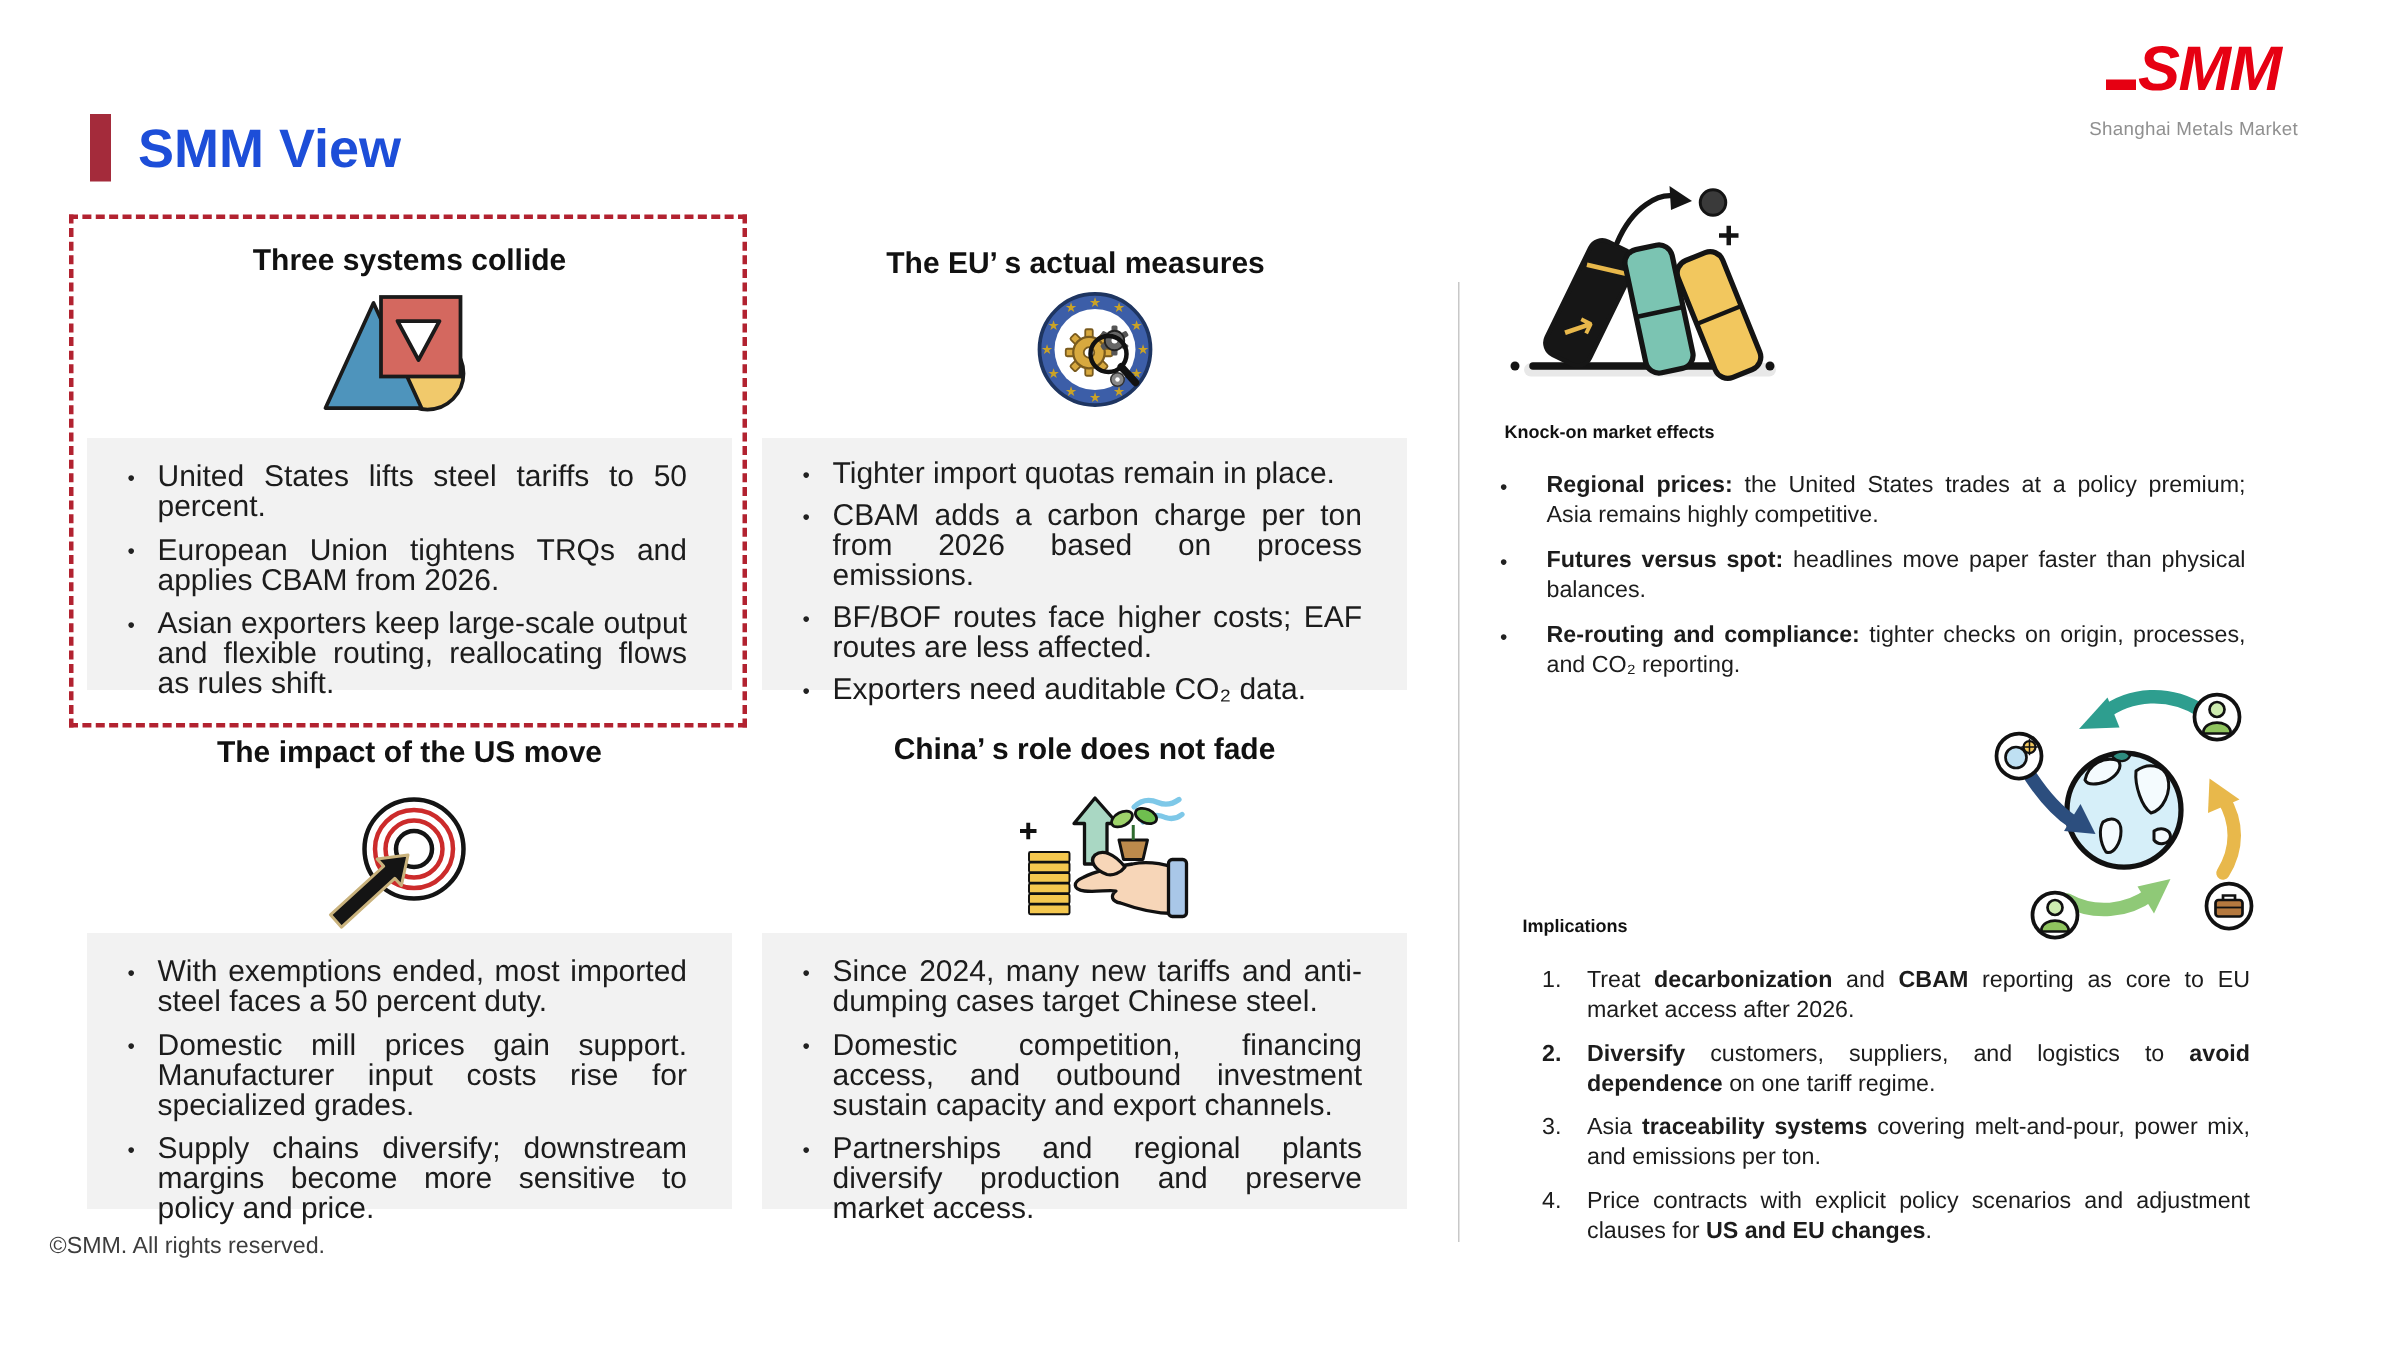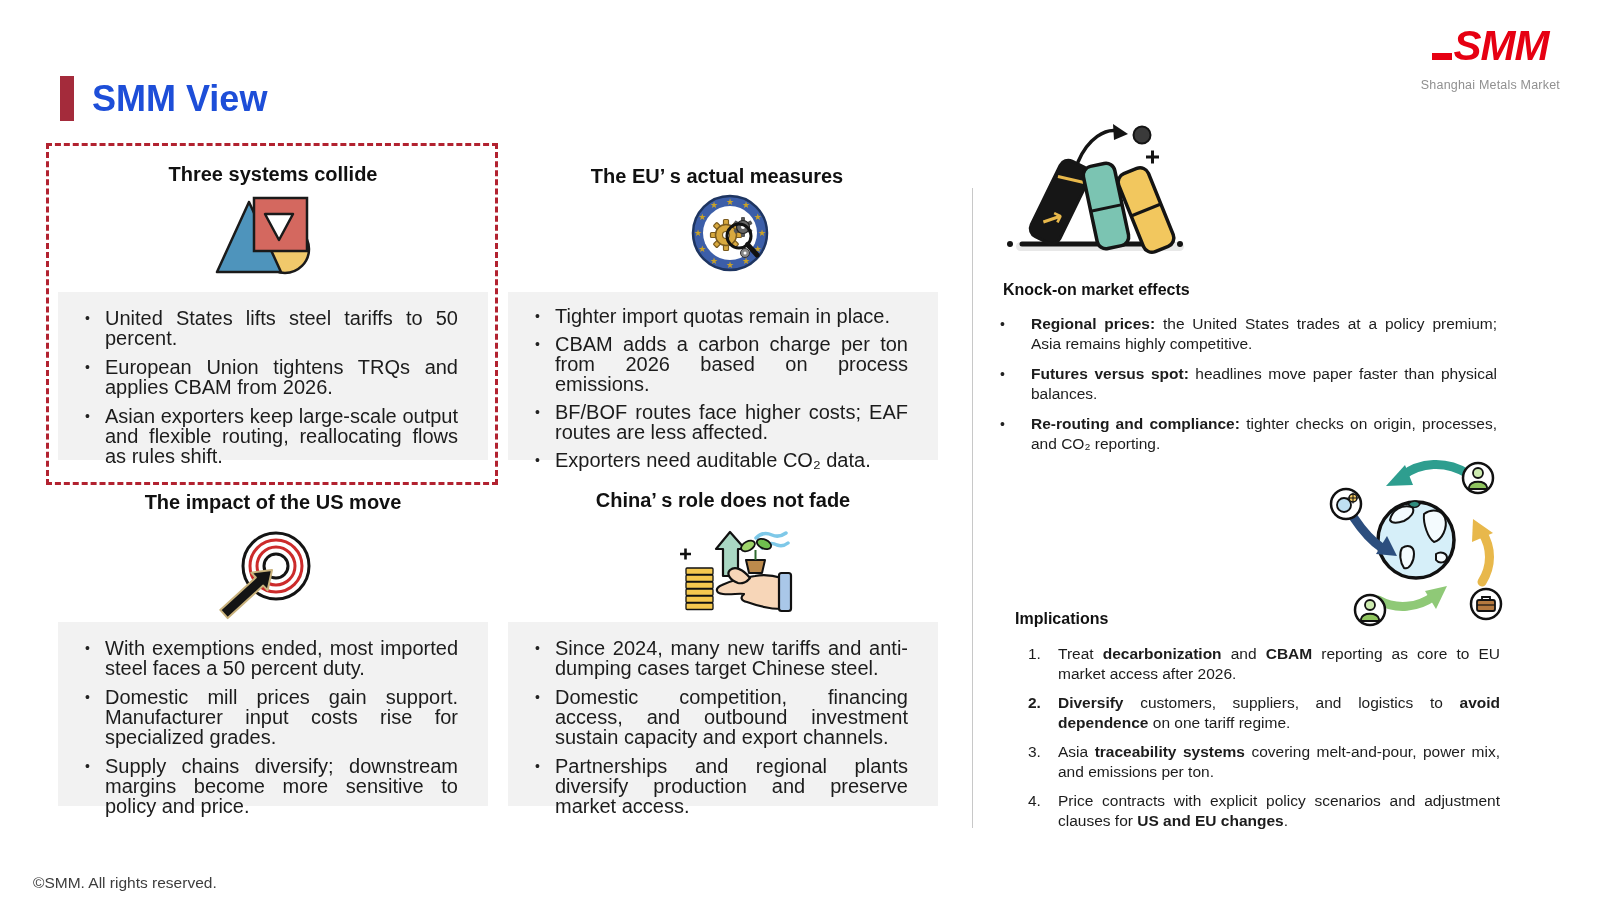--- a/index.html
+++ b/index.html
@@ -1,21 +1,21 @@
 <!DOCTYPE html>
 <html style="--accent: #A42B3B; --dashed: #B22230; --panel: #F2F2F2; --logored: #E60012; --divider: #C8C8C8;"><head>
 <meta charset="utf-8">
 <style>
   html,body{margin:0;padding:0;background:#fff;}
   .slide{position:relative;width:1600px;height:900px;background:#fff;overflow:hidden;
          font-family:"Liberation Sans",sans-serif;color:#1a1a1a;}
   .accent-bar{position:absolute;left:60px;top:76px;width:14px;height:45px;background:var(--accent,#A42B3B);}
   .page-title{position:absolute;left:88px;top:74px;margin:4px;font-size:36px;font-weight:700;color:#1d4ed8;}
   
-  .logo{position:absolute;right:40px;top:24px;text-align:center;}
+  .logo{position:absolute;right:68px;top:24px;text-align:center;}
   .logo-row{line-height:44px;white-space:nowrap;}
   .logo-underscore{display:inline-block;width:20px;height:7px;background:var(--logored,#E60012);margin-right:1px;}
   .logo-text{font-size:42px;font-weight:800;font-style:italic;color:var(--logored,#E60012);letter-spacing:-1px;}
   .logo-sub{font-size:12.5px;color:#909090;margin-top:1px;letter-spacing:.2px;}
   
   .dashed-box{position:absolute;left:46px;top:143px;width:452px;height:342px;border:3px dashed var(--dashed,#B22230);box-sizing:border-box;}
   
   .sec-title{position:absolute;font-size:20px;font-weight:700;text-align:center;color:#111;}
   .t1{left:48px;top:163px;width:450px;}
   .t2{left:502px;top:165px;width:430px;}
@@ -27,38 +27,38 @@
   .p1{left:58px;top:292px;width:430px;height:168px;}
   .p2{left:508px;top:292px;width:430px;height:168px;padding-top:14px;gap:8px;}
   .p3{left:58px;top:622px;width:430px;height:184px;}
   .p4{left:508px;top:622px;width:430px;height:184px;}
   .bullet{display:flex;}
   .dot{flex:0 0 20px;font-size:14px;line-height:20px;color:#222;}
   .bt{flex:1;font-size:20px;line-height:20px;text-align:justify;color:#1c1c1c;}
   .b{font-weight:700;}
   
   .divider{position:absolute;left:972px;top:188px;width:1px;height:640px;background:var(--divider,#C8C8C8);}
-  .rc-title{position:absolute;font-size:16px;font-weight:700;color:#111;}
+  .rc-title{position:absolute;font-size:12px;font-weight:700;color:#111;}
   .kt{left:1003px;top:281px;}
   .it{left:1015px;top:610px;}
   .klist{position:absolute;left:1000px;top:314px;width:497px;display:flex;flex-direction:column;gap:10px;}
   .klist .dot{flex:0 0 31px;}
   .klist .bt{font-size:15.5px;}
   .ilist{position:absolute;left:1028px;top:644px;width:472px;display:flex;flex-direction:column;gap:9px;}
   .num{flex:0 0 30px;font-size:15.5px;line-height:20px;color:#1c1c1c;}
   .ilist .bt{font-size:15.5px;}
   
   .icon{position:absolute;}
   .icon-shapes{left:214px;top:193px;width:108px;height:86px;}
   .icon-eu{left:690px;top:193px;width:80px;height:80px;}
   .icon-target{left:214px;top:528px;width:100px;height:95px;}
   .icon-hand{left:678px;top:526px;width:118px;height:92px;}
   .icon-dominoes{left:1000px;top:118px;width:200px;height:142px;}
   .icon-globe{left:1320px;top:452px;width:192px;height:176px;}
-  .footer{position:absolute;left:33px;top:874px;font-size:15.5px;color:#3d3d3d;text-align:right;}
+  .footer{position:absolute;left:33px;top:822px;font-size:15.5px;color:#3d3d3d;text-align:right;}
 </style>
 </head>
 <body>
 
 <div class="slide">
 
   <div class="accent-bar"></div>
   <h1 class="page-title">SMM View</h1>
 
   <div class="logo">

